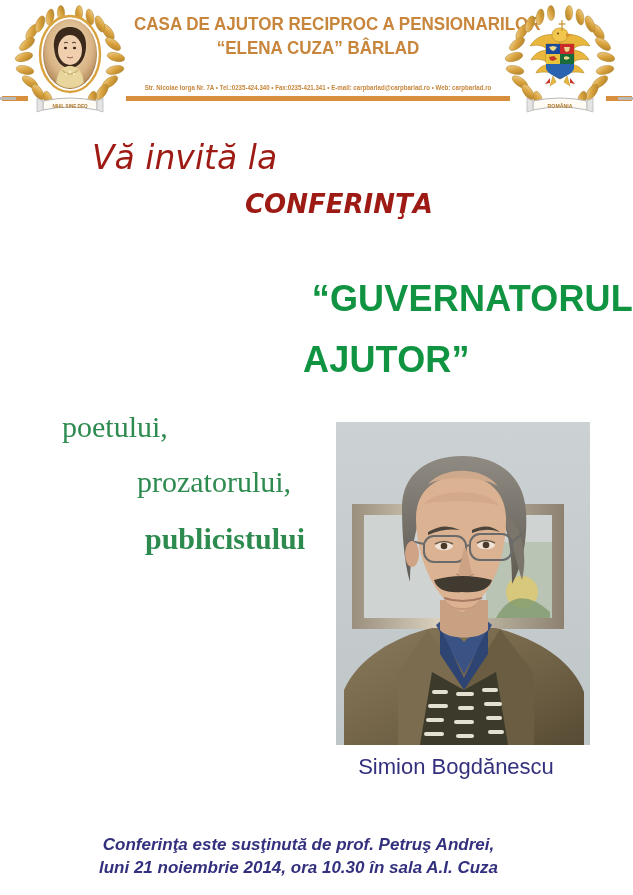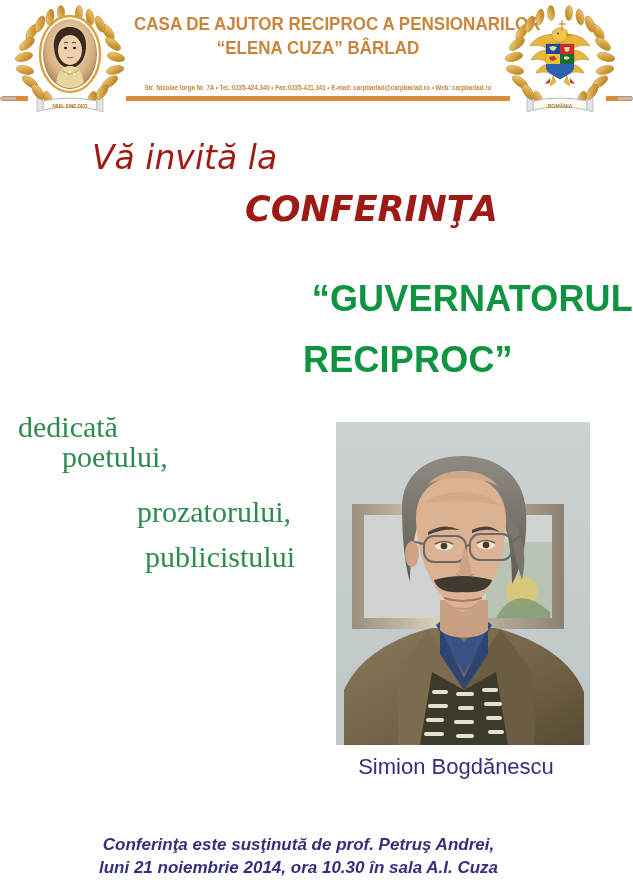--- a/index.html
+++ b/index.html
@@ -111,21 +111,21 @@
     font-family: "DejaVu Sans", sans-serif;
     font-style: italic;
     white-space: nowrap;
   }
   #invite-line-1 {
     font-size: 33px;
     font-weight: normal;
     margin-left: 92px;
   }
   #invite-line-2 {
-    font-size: 35px;
+    font-size: 26px;
     font-weight: bold;
     margin-left: 245px;
     margin-top: 12px;
   }
 
   
   #title-block {
     position: absolute;
     left: 0;
     top: 278px;
@@ -153,21 +153,21 @@
     color: #2e8b50;
     font-family: "Liberation Serif", serif;
     font-size: 30px;
     line-height: 1.0;
     white-space: nowrap;
   }
   #ded-0 { margin-left: 18px;  margin-top: 0px; }
   #ded-1 { margin-left: 62px;  }
   #ded-2 { margin-left: 88px;  margin-top: 25px; text-align: center; }
   #ded-3 { margin-left: 128px; margin-top: 26px; }
-  #ded-4 { margin-left: 145px; margin-top: 15px; }
+  #ded-4 { margin-left: 145px; margin-top: 27px; font-weight: bold; }
 
   
   #photo-figure {
     position: absolute;
     left: 336px;
     top: 422px;
     width: 240px;
   }
   #photo-frame {
     position: relative;
@@ -380,25 +380,24 @@
     </div>
   </div>
 
   <div id="invite-block">
     <div class="invite-line" id="invite-line-1">Vă invită la</div>
     <div class="invite-line" id="invite-line-2">CONFERINŢA</div>
   </div>
 
   <div id="title-block">
     <div class="title-line" id="title-line-1">“GUVERNATORUL</div>
-    <div class="title-line" id="title-line-2">RECIPROC”</div>
+    <div class="title-line" id="title-line-2">AJUTOR”</div>
   </div>
 
   <div id="dedication">
-    <div class="ded-line" id="ded-0">dedicată</div>
     <div class="ded-line" id="ded-1">poetului,</div>
     <div class="ded-line" id="ded-2">prozatorului,</div>
     <div class="ded-line" id="ded-4">publicistului</div>
   </div>
 
   <figure id="photo-figure" style="margin:0;">
     <div id="photo-frame">
       <svg id="photo-svg" viewBox="0 0 254 323" xmlns="http://www.w3.org/2000/svg">
         <defs>
           <linearGradient id="wallG" x1="0" y1="0" x2="0" y2="1">

